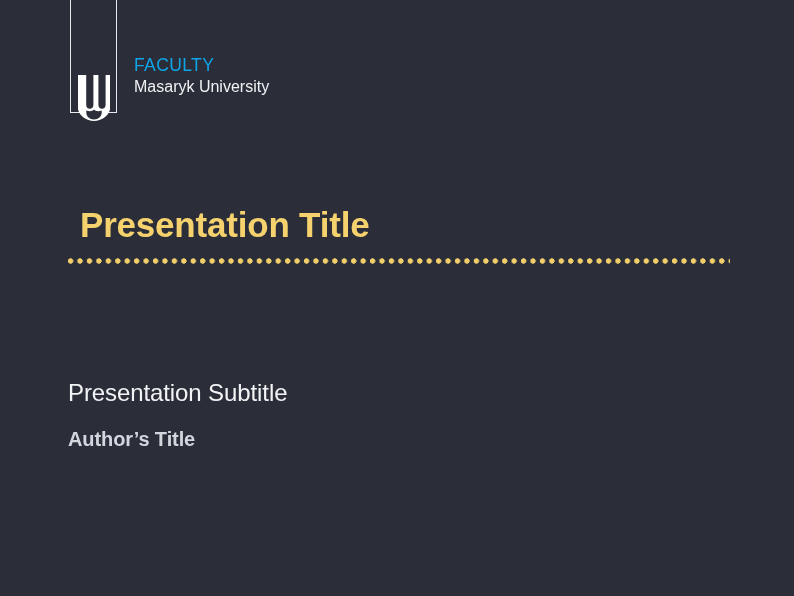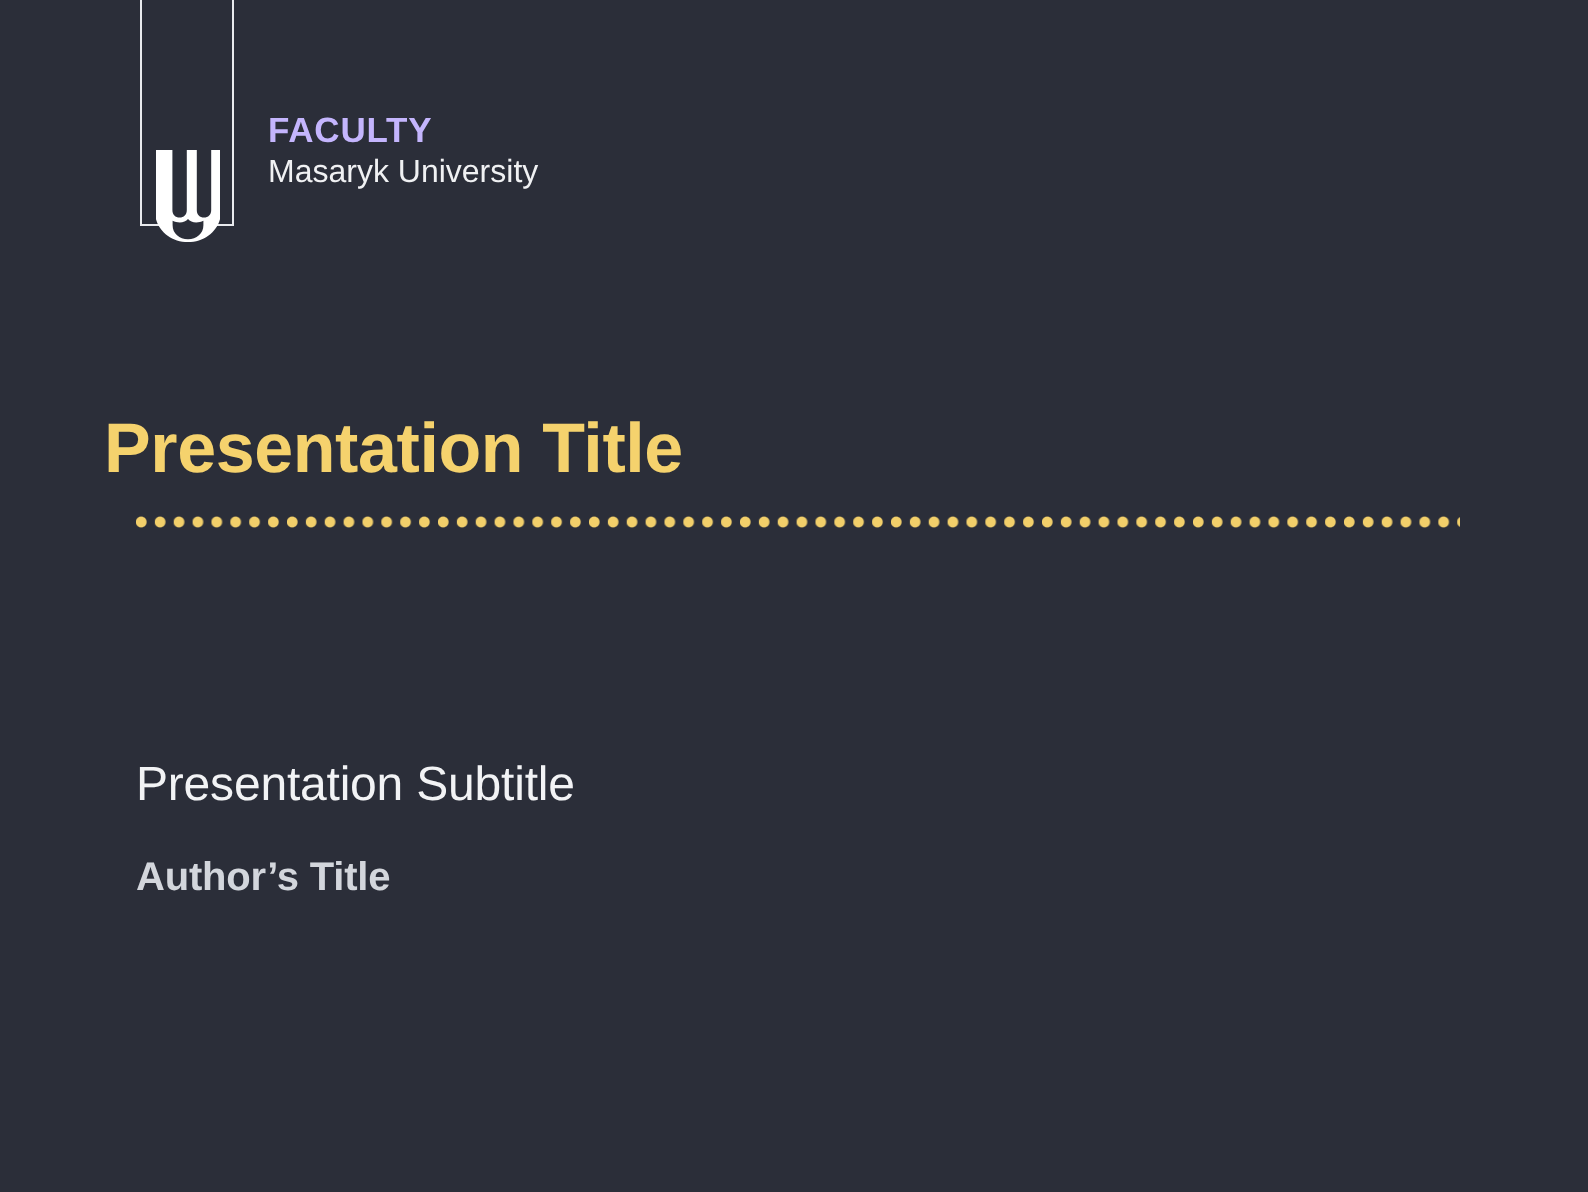--- a/index.html
+++ b/index.html
@@ -56,41 +56,41 @@
   }
 
   #logo-text {
     position: absolute;
     left: 64px;
     top: 55px;
     width: 560px;
   }
 
   .logo-line {
-    color: #c4b5fd;
+    color: #0ea5e9;
     font-size: 17.5px;
-    font-weight: bold;
+    font-weight: normal;
     letter-spacing: 0.4px;
     line-height: 21px;
     white-space: nowrap;
   }
 
   #logo-univ {
     color: #f0f1f3;
     font-size: 16px;
     font-weight: normal;
     line-height: 18px;
     margin-top: 2px;
     white-space: nowrap;
   }
 
   
   #title {
     position: absolute;
-    left: 52px;
+    left: 80px;
     top: 203px;
     color: #f5d26d;
     font-size: 35px;
     font-weight: bold;
     letter-spacing: -0.2px;
     line-height: 44px;
     white-space: nowrap;
   }
 
   

